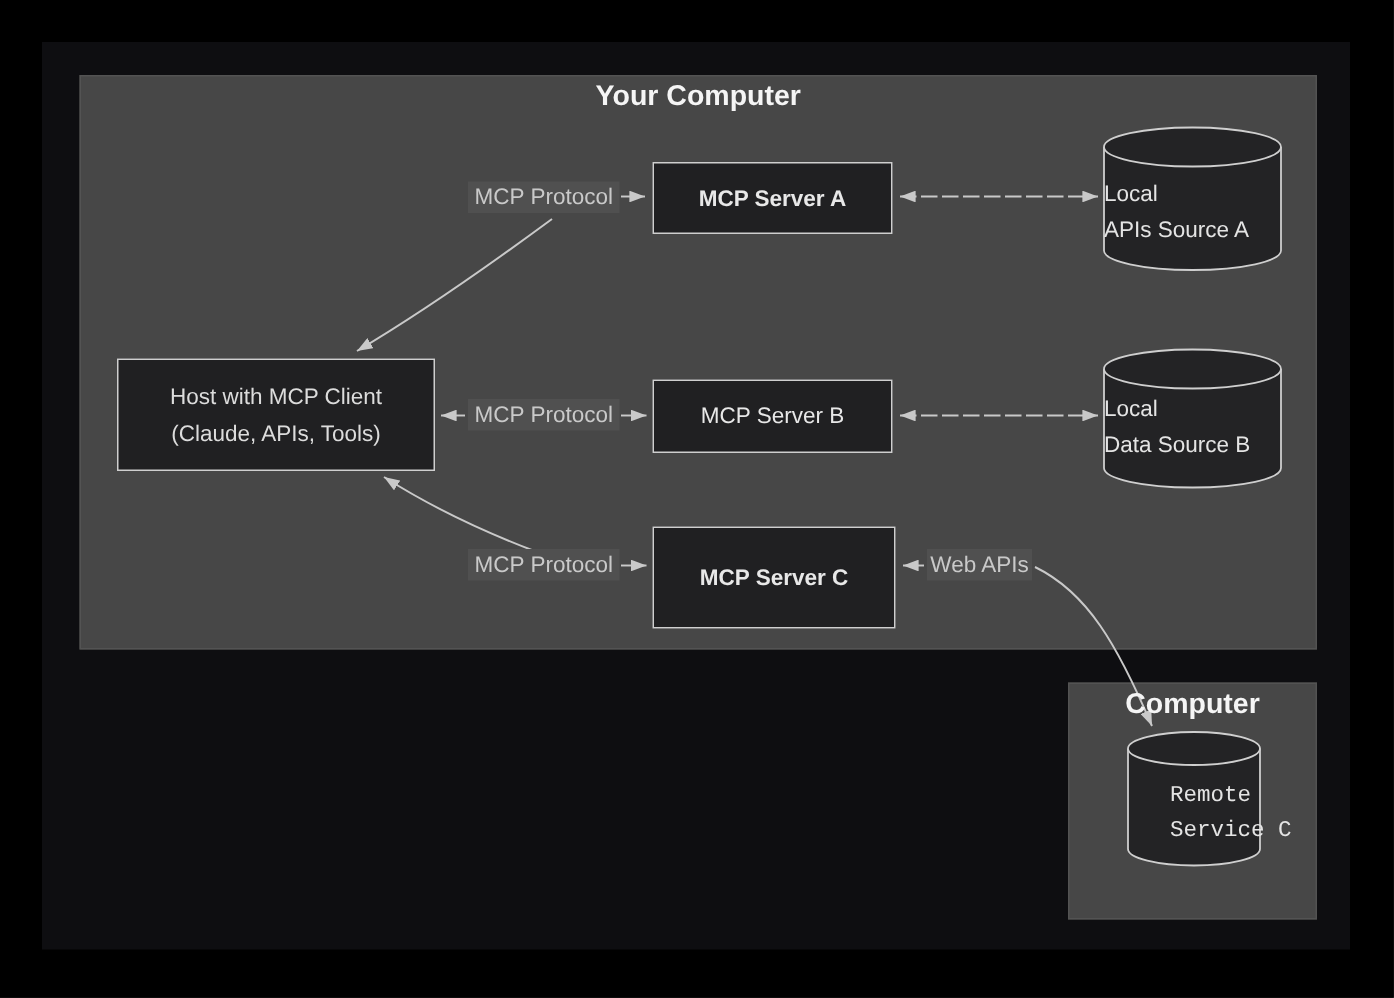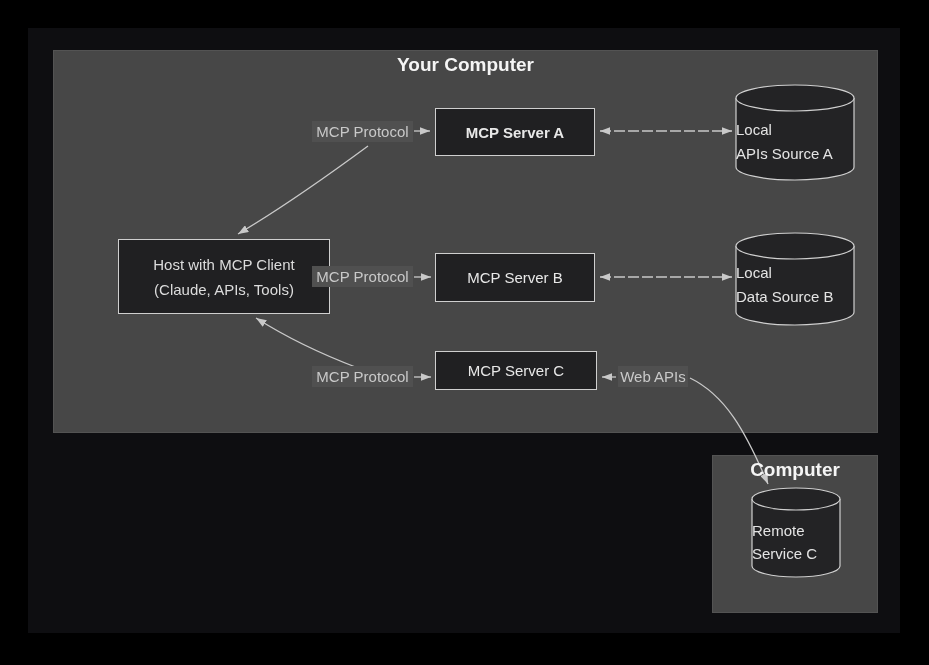--- a/index.html
+++ b/index.html
@@ -53,24 +53,24 @@
     border: 1px solid #cfcfcf;
     box-sizing: border-box;
     display: flex;
     flex-direction: column;
     align-items: center;
     justify-content: center;
     color: #e8e8e8;
     font-size: 15px;
     text-align: center;
   }
-  .node-host   { left: 78px;  top: 239px; width: 212px; height: 75px; line-height: 25px; color: #dcdcdc; margin-left: 40px; }
+  .node-host   { left: 78px;  top: 239px; width: 212px; height: 75px; line-height: 25px; color: #dcdcdc; }
   .node-srv-a  { left: 435px; top: 108px; width: 160px; height: 48px; font-weight: bold; }
   .node-srv-b  { left: 435px; top: 253px; width: 160px; height: 49px; }
-  .node-srv-c  { left: 435px; top: 351px; width: 162px; height: 39px; }
+  .node-srv-c  { left: 435px; top: 351px; width: 162px; height: 68px; font-weight: bold; }
 
   .edge-label {
     position: absolute;
     z-index: 3;
     background: #505050;
     color: #c9c9c9;
     font-size: 15px;
     text-align: center;
     line-height: 21px;
     height: 21px;
@@ -88,21 +88,21 @@
     align-items: flex-start;
     justify-content: center;
     color: #e4e4e4;
     font-size: 15px;
     text-align: center;
     line-height: 24px;
     pointer-events: none;
   }
   .cyl-label-a { left: 736px; top: 112px; width: 118px; height: 60px; }
   .cyl-label-b { left: 736px; top: 255px; width: 118px; height: 60px; }
-  .cyl-label-c { left: 752px; top: 518px; width: 108px;  height: 47px; line-height: 23px; }
+  .cyl-label-c { left: 780px; top: 518px; width: 108px;  height: 47px; line-height: 23px; font-family: Liberation Mono, monospace; }
 </style>
 </head>
 <body>
 
 <div class="stage">
 
   <div class="slide"></div>
 
   <div class="panel panel-your-computer"></div>
   <div class="panel panel-internet"></div>

